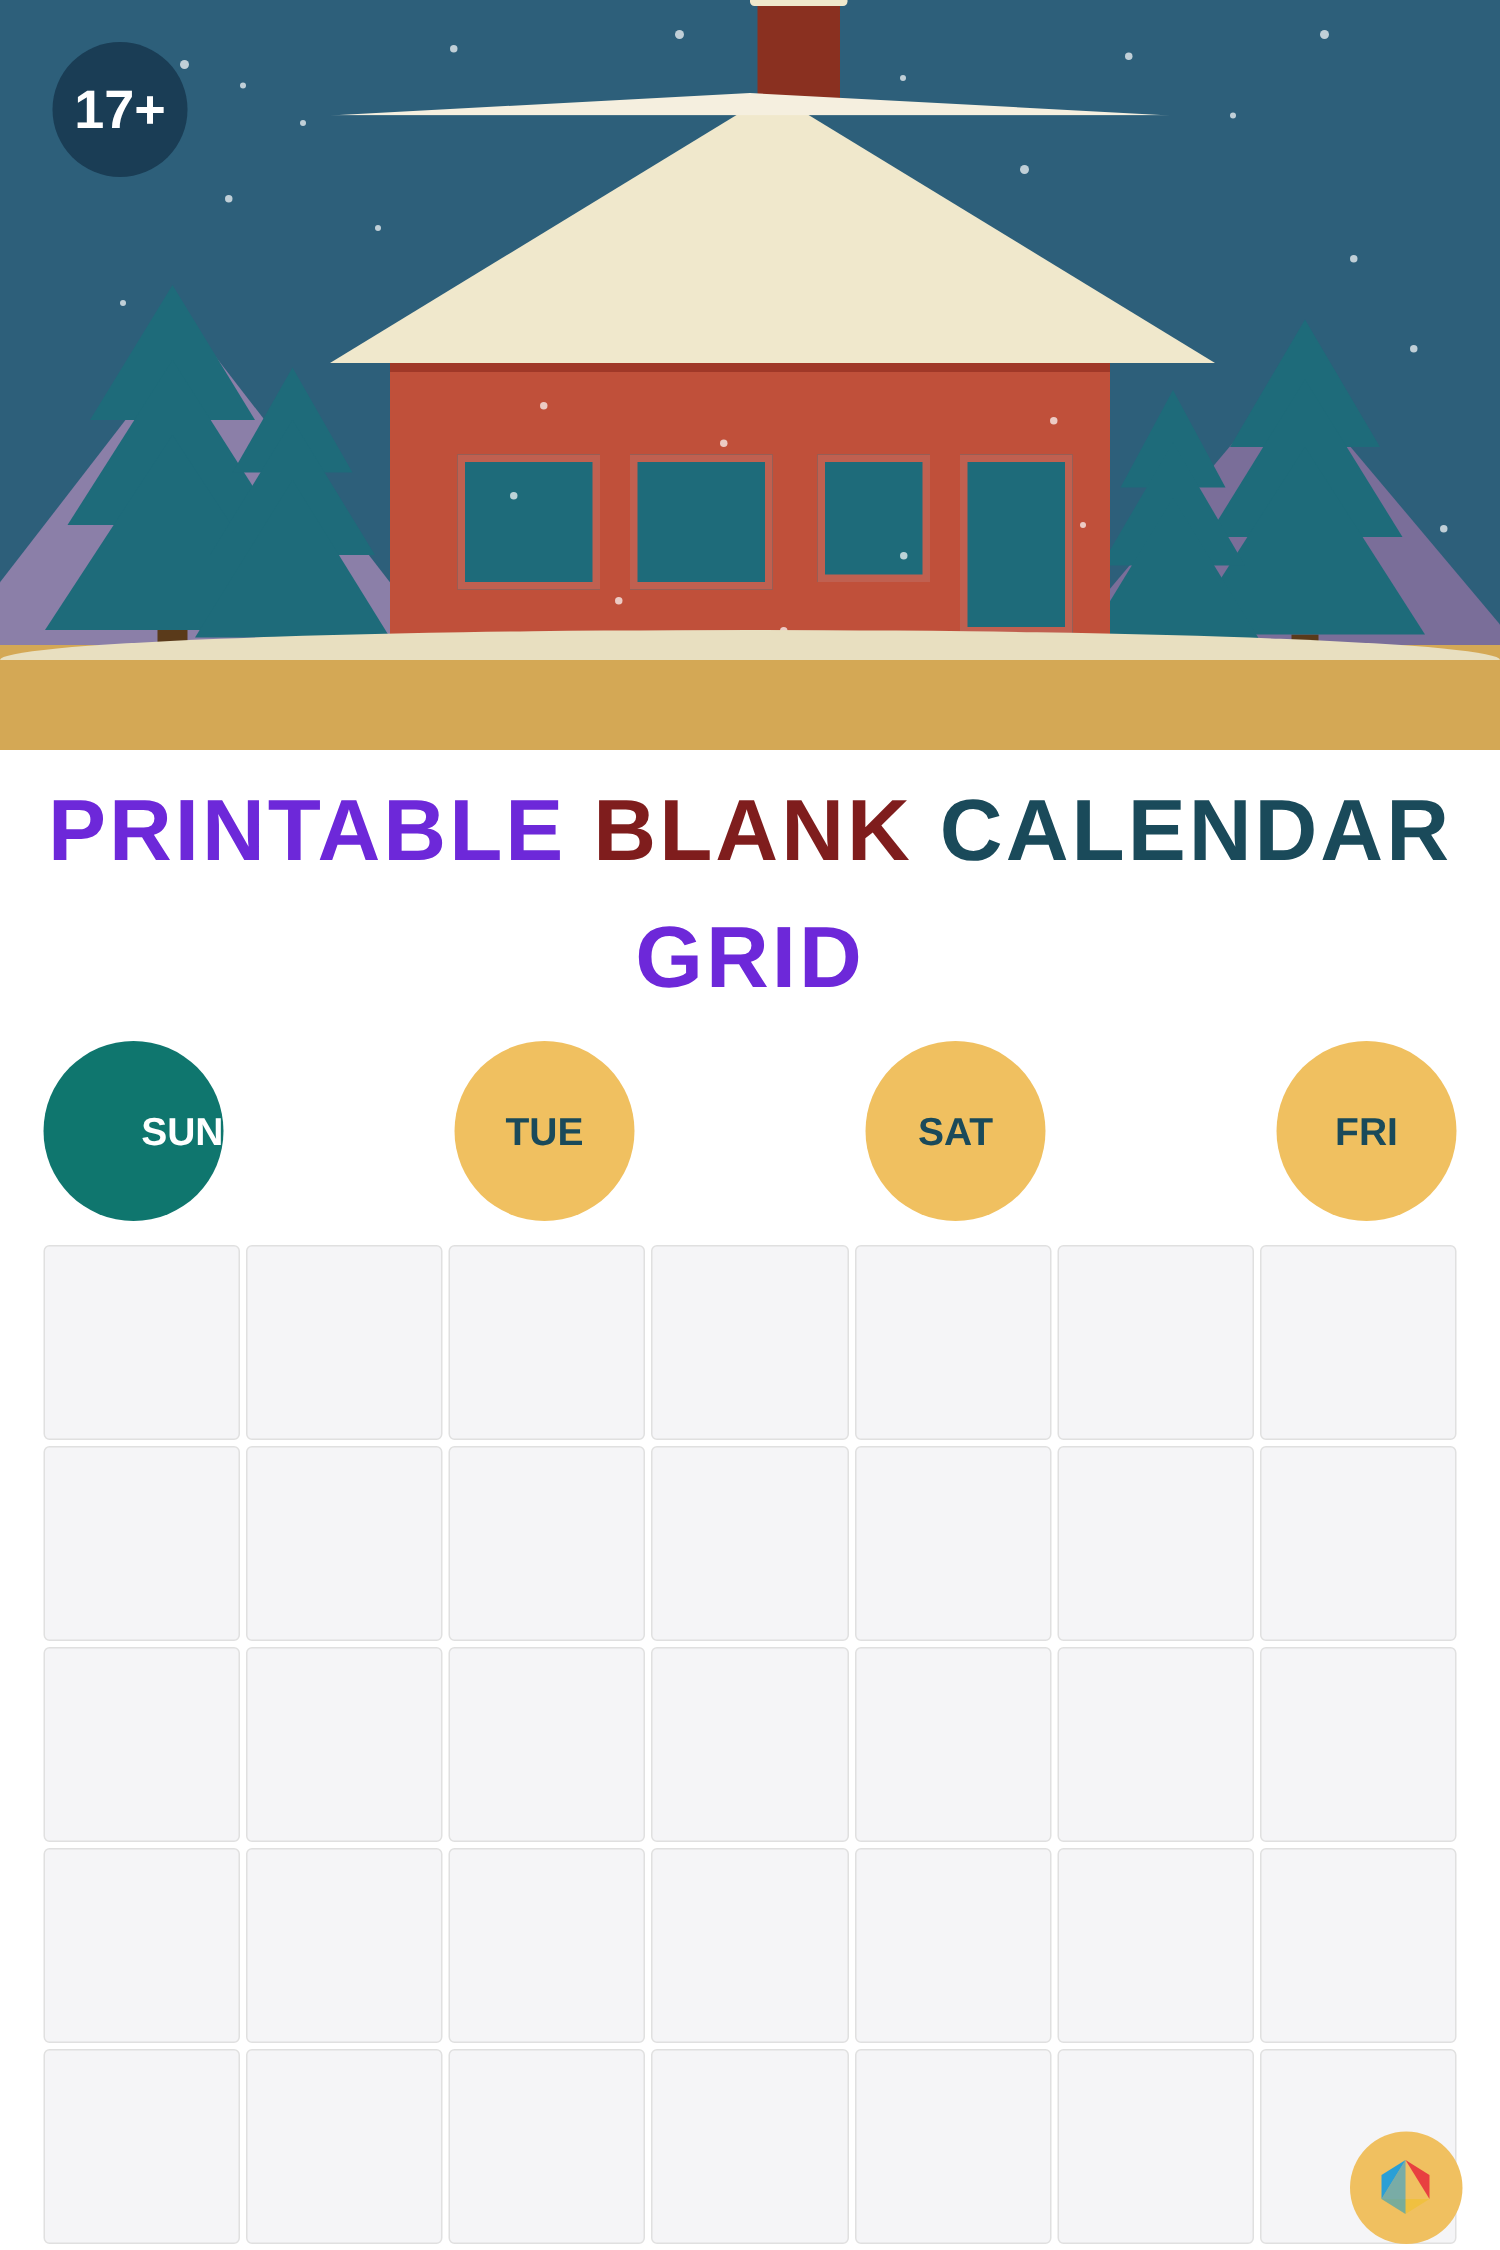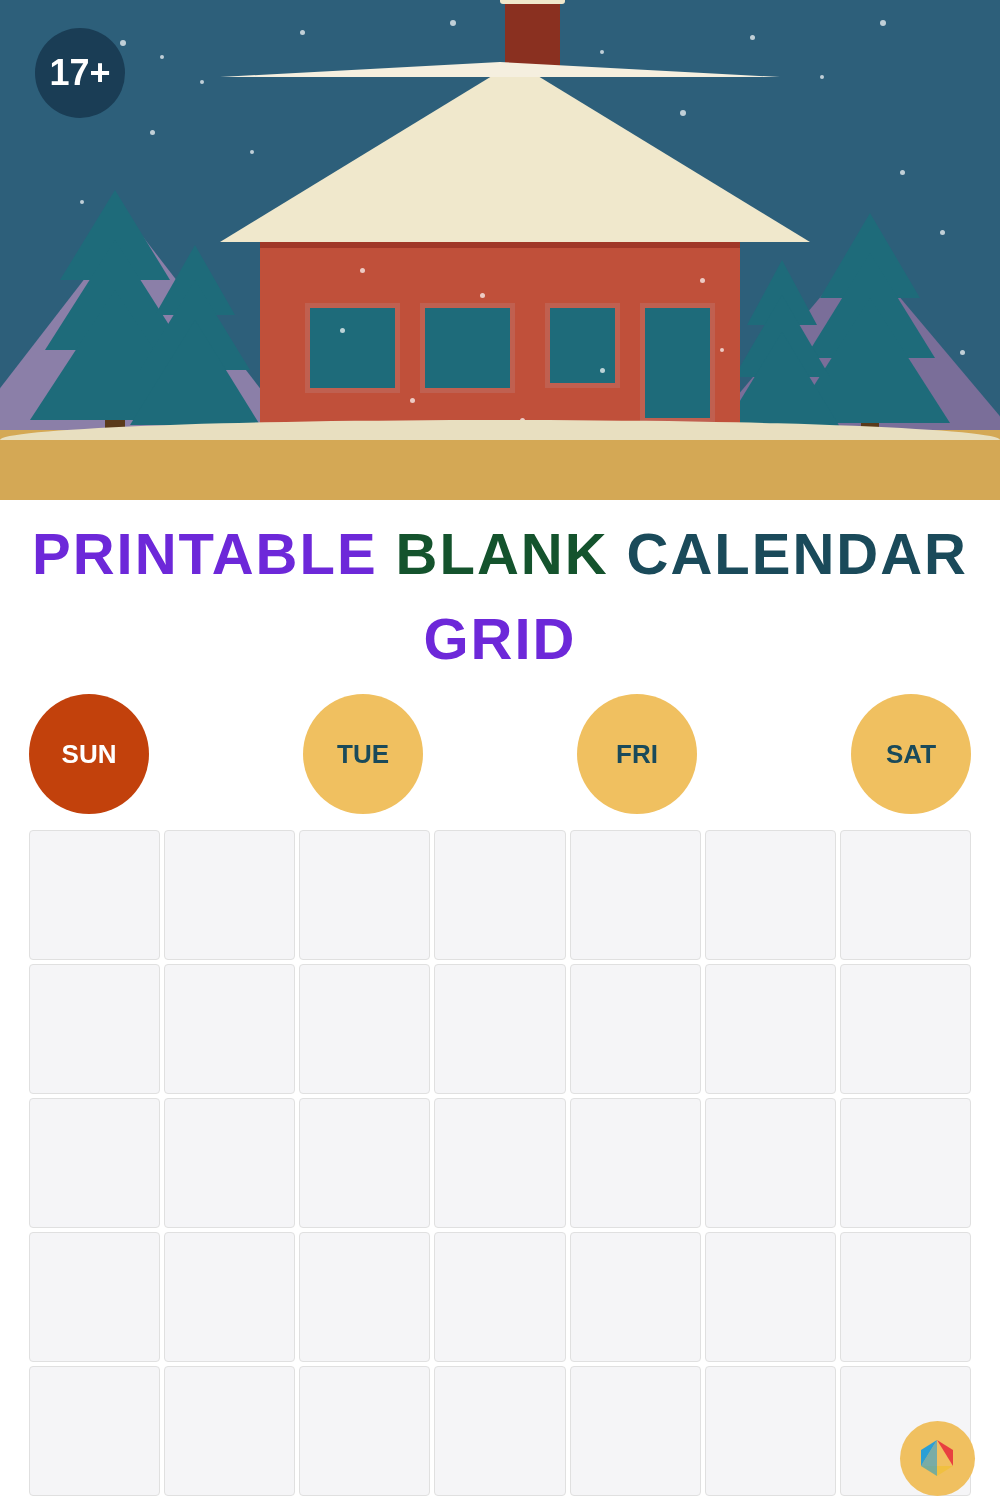--- a/index.html
+++ b/index.html
@@ -186,21 +186,21 @@
       flex-wrap: wrap;
     }
     .cal-title span {
       font-size: 58px;
       font-weight: 900;
       letter-spacing: 2px;
       text-transform: uppercase;
       font-family: 'Arial Black', Arial, sans-serif;
     }
     .t-dark  { color: #6d28d9; }
-    .t-coral { color: #14532d; text-align: right; }
+    .t-coral { color: #7f1d1d; text-align: right; }
     .t-dark2 { color: #1a4a5a; }
 
     
     .day-headers {
       display: flex;
       justify-content: space-between;
       gap: 8px;
       margin-bottom: 16px;
       padding: 0 4px;
     }
@@ -214,22 +214,23 @@
       justify-content: center;
       font-size: 26px;
       font-weight: 900;
       color: #1a4a5a;
       text-transform: uppercase;
       max-width: 120px;
       min-height: 100px;
       font-family: 'Arial Black', Arial, sans-serif;
     }
     .day-circle.sunday {
-      background: #c2410c;
+      background: #0f766e;
       color: white;
+      justify-content: flex-end;
     }
 
     
     .cal-grid {
       display: grid;
       grid-template-columns: repeat(7, 1fr);
       grid-template-rows: repeat(5, 130px);
       gap: 4px;
       padding: 0 4px;
     }
@@ -371,24 +372,24 @@
     </div>
 
     <div class="day-headers">
       <div class="day-circle sunday">
         <span>SUN</span>
       </div>
       <div class="day-circle">
         <span>TUE</span>
       </div>
       <div class="day-circle">
+        <span>SAT</span>
+      </div>
+      <div class="day-circle">
         <span>FRI</span>
-      </div>
-      <div class="day-circle">
-        <span>SAT</span>
       </div>
     </div>
 
     <div class="cal-grid" id="cal-grid">
     <div class="cal-cell"></div>
         <div class="cal-cell"></div>
         <div class="cal-cell"></div>
         <div class="cal-cell"></div>
         <div class="cal-cell"></div>
         <div class="cal-cell"></div>

